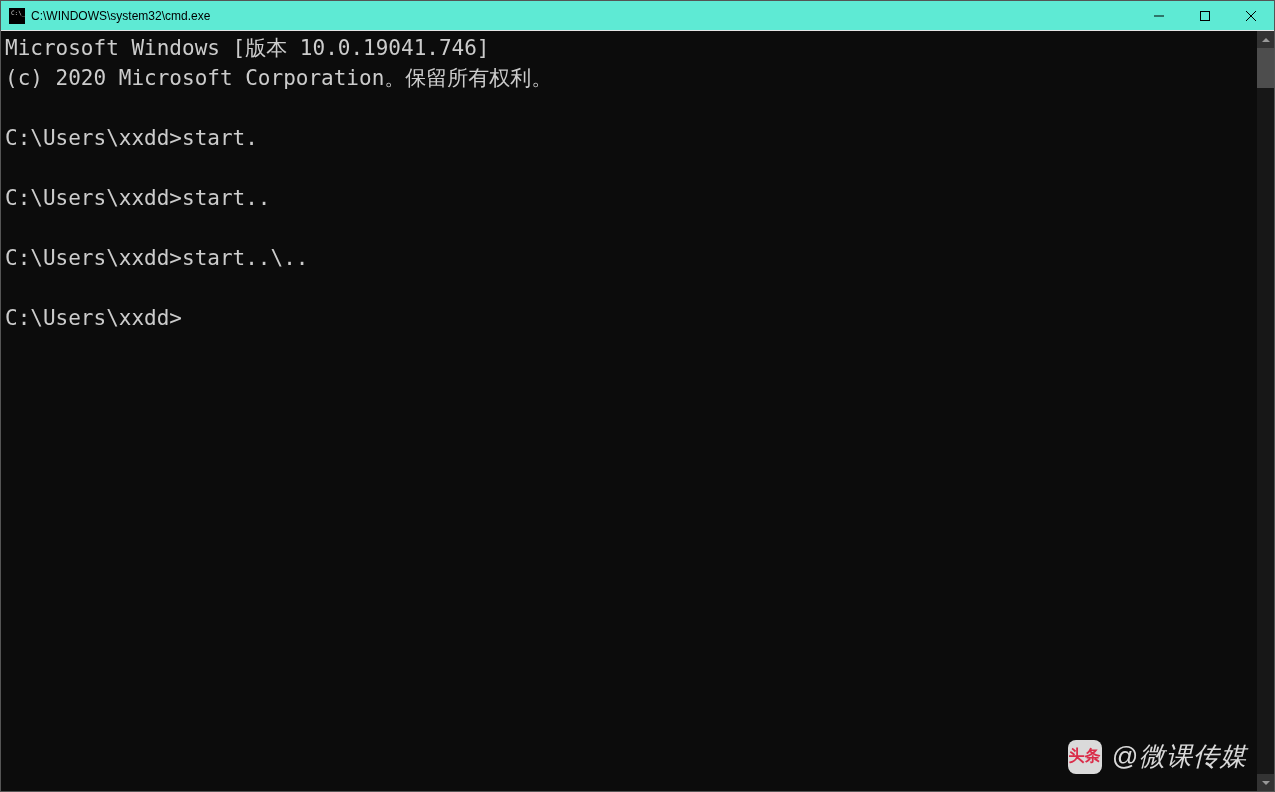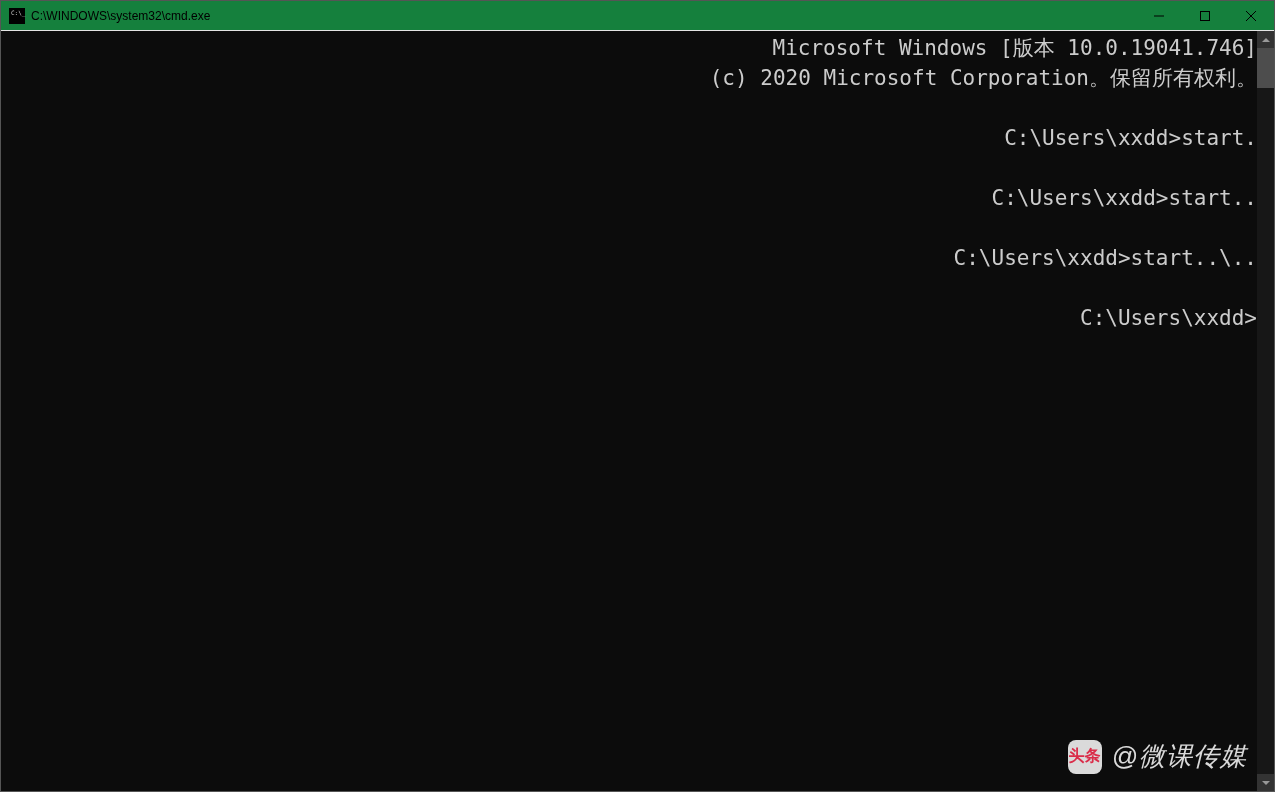--- a/index.html
+++ b/index.html
@@ -14,21 +14,21 @@
     .window {
       width: 1275px;
       height: 792px;
       border: 1px solid #555;
       display: flex;
       flex-direction: column;
       background: #ffffff;
     }
     .titlebar {
       height: 30px;
-      background: #15803d;
+      background: #5eead4;
       display: flex;
       align-items: center;
       flex-shrink: 0;
       border-bottom: 1px solid #e5e5e5;
     }
     .titlebar-icon {
       width: 16px;
       height: 16px;
       margin-left: 8px;
       margin-right: 6px;
@@ -77,21 +77,20 @@
     .terminal {
       flex: 1;
       background: #0c0c0c;
       color: #cccccc;
       font-family: "NSimSun", "SimSun", "Consolas", monospace;
       font-size: 21px;
       line-height: 30px;
       padding: 2px 0 0 4px;
       white-space: pre;
       overflow: hidden;
-      text-align: right;
     }
     .terminal .line {
       min-height: 30px;
     }
     .scrollbar {
       width: 17px;
       background: #171717;
       display: flex;
       flex-direction: column;
       position: relative;

